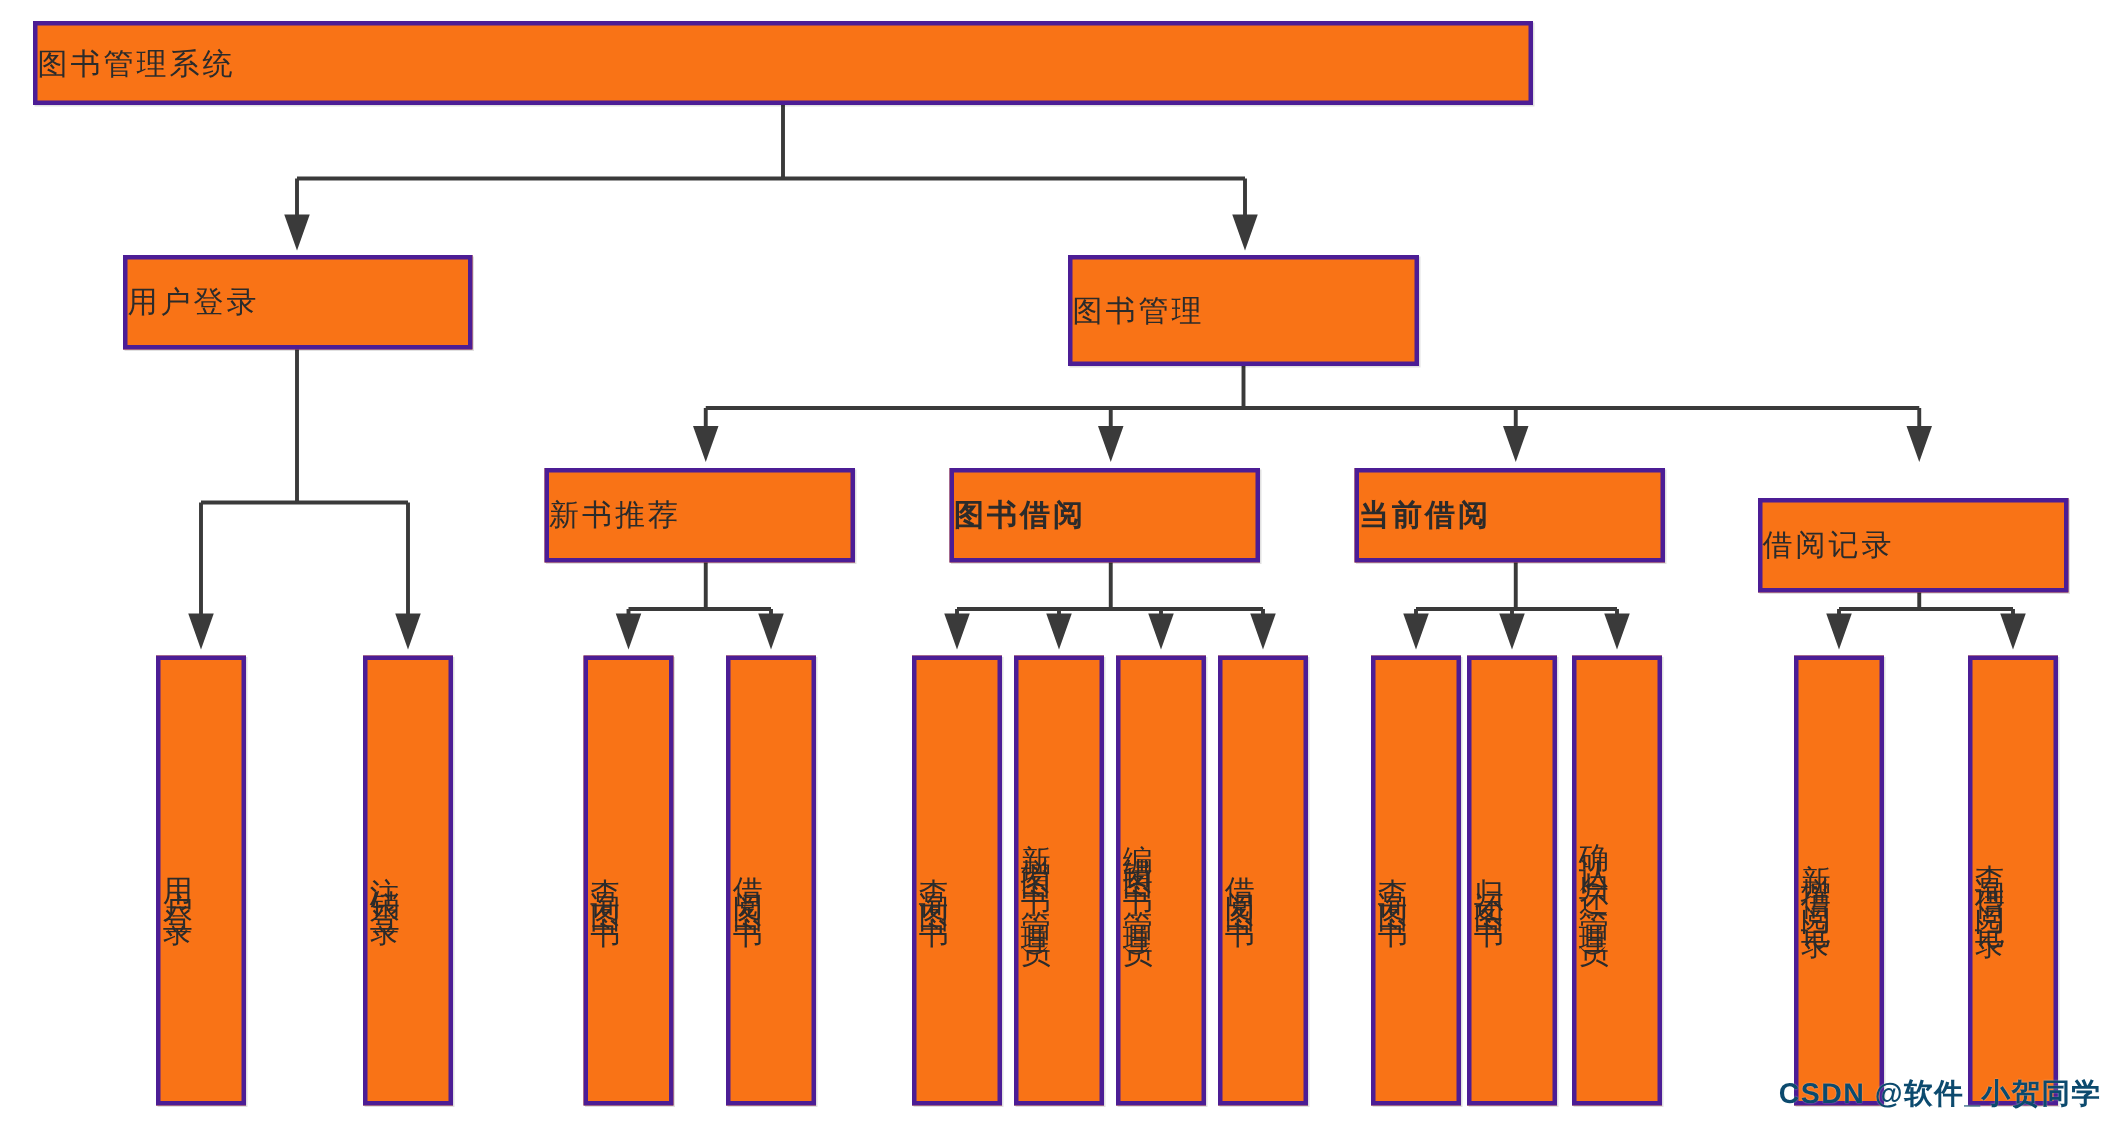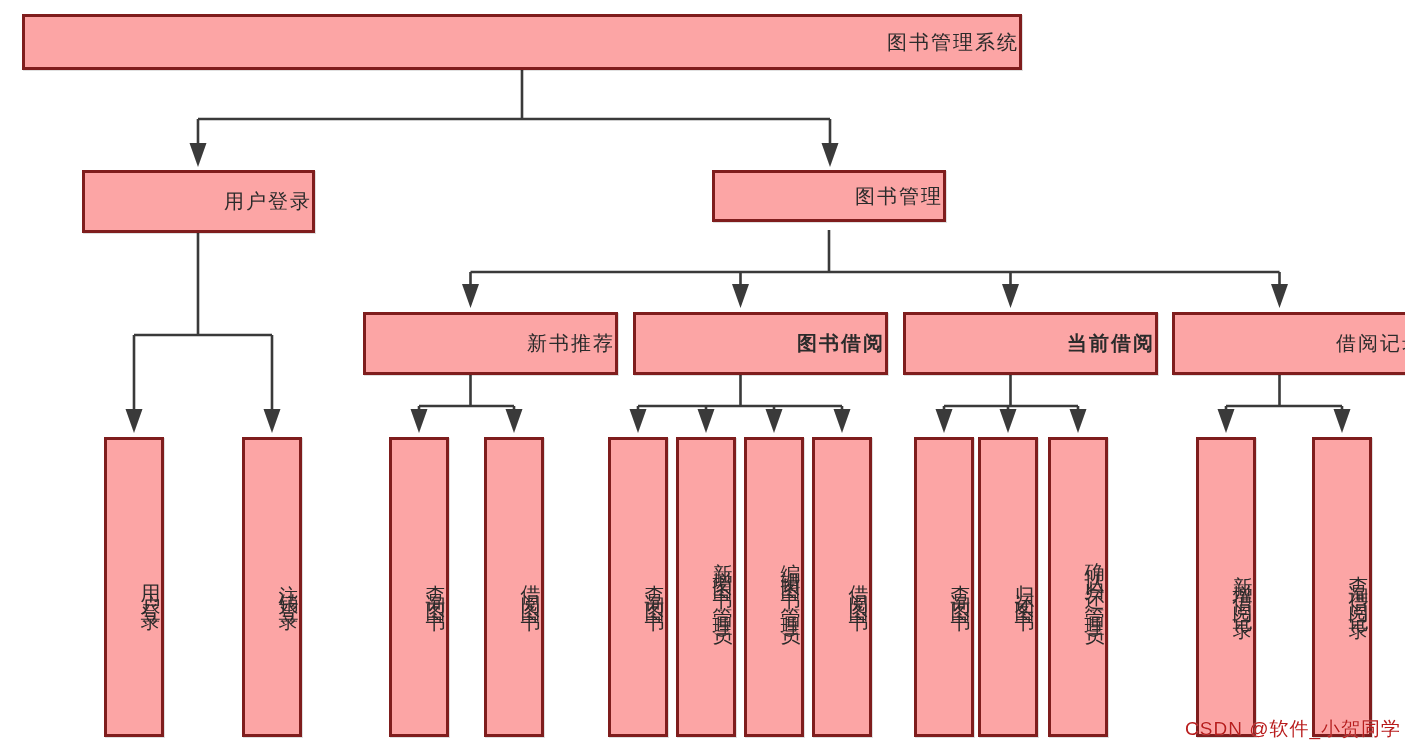--- a/index.html
+++ b/index.html
@@ -17,38 +17,38 @@
   }
   #connectors {
     position: absolute;
     left: 0; top: 0;
     width: 1405px;
     height: 747px;
   }
   .node {
     position: absolute;
     box-sizing: border-box;
-    border: 3px solid #7f1d1d;
-    background: #fca5a5;
+    border: 3px solid #4c1d95;
+    background: #f97316;
     display: flex;
     align-items: center;
-    justify-content: flex-end;
+    justify-content: flex-start;
     color: #2b2b2b;
     font-size: 20px;
     letter-spacing: 2px;
     box-shadow: 1px 1px 0 rgba(0,0,0,0.12);
   }
   .node.root   { left: 22px;  top: 14px;  width: 1000px; height: 56px; }
   .node.l2-a   { left: 82px;  top: 170px; width: 233px;  height: 63px; }
-  .node.l2-b   { left: 712px; top: 170px; width: 234px;  height: 52px; }
-  .node.l3     { top: 312px;  width: 255px; height: 63px; }
+  .node.l2-b   { left: 712px; top: 170px; width: 234px;  height: 74px; }
+  .node.l3     { top: 312px;  width: 207px; height: 63px; }
   .node.l3-0   { left: 363px; }
   .node.l3-1   { left: 633px; font-weight: bold; }
   .node.l3-2   { left: 903px; font-weight: bold; }
-  .node.l3-3   { left: 1172px; }
+  .node.l3-3   { left: 1172px; margin-top: 20px; }
   .node.leaf   { top: 437px; width: 60px; height: 300px; }
   .leaf-text {
     writing-mode: vertical-rl;
     text-orientation: mixed;
     letter-spacing: 9px;
     line-height: 1.05;
     font-size: 20px;
     white-space: nowrap;
   }
   
@@ -57,22 +57,23 @@
   .leaf.b0 { left: 608px; }  .leaf.b1 { left: 676px; }
   .leaf.b2 { left: 744px; }  .leaf.b3 { left: 812px; }
   .leaf.c0 { left: 914px; }  .leaf.c1 { left: 978px; }  .leaf.c2 { left: 1048px; }
   .leaf.d0 { left: 1196px; } .leaf.d1 { left: 1312px; }
   #watermark {
     position: absolute;
     right: 4px;
     bottom: 5px;
     font-size: 19px;
     letter-spacing: 1px;
-    color: #b91c1c;
+    color: #0c4a6e;
     text-shadow: 0 0 1px rgba(255,255,255,0.6);
+    font-weight: bold;
   }
 </style>
 </head>
 <body>
 
 <div id="canvas">
 
   <svg id="connectors" viewBox="0 0 1405 747" xmlns="http://www.w3.org/2000/svg">
     <g stroke="#3a3a3a" stroke-width="2.6" fill="none">
 

